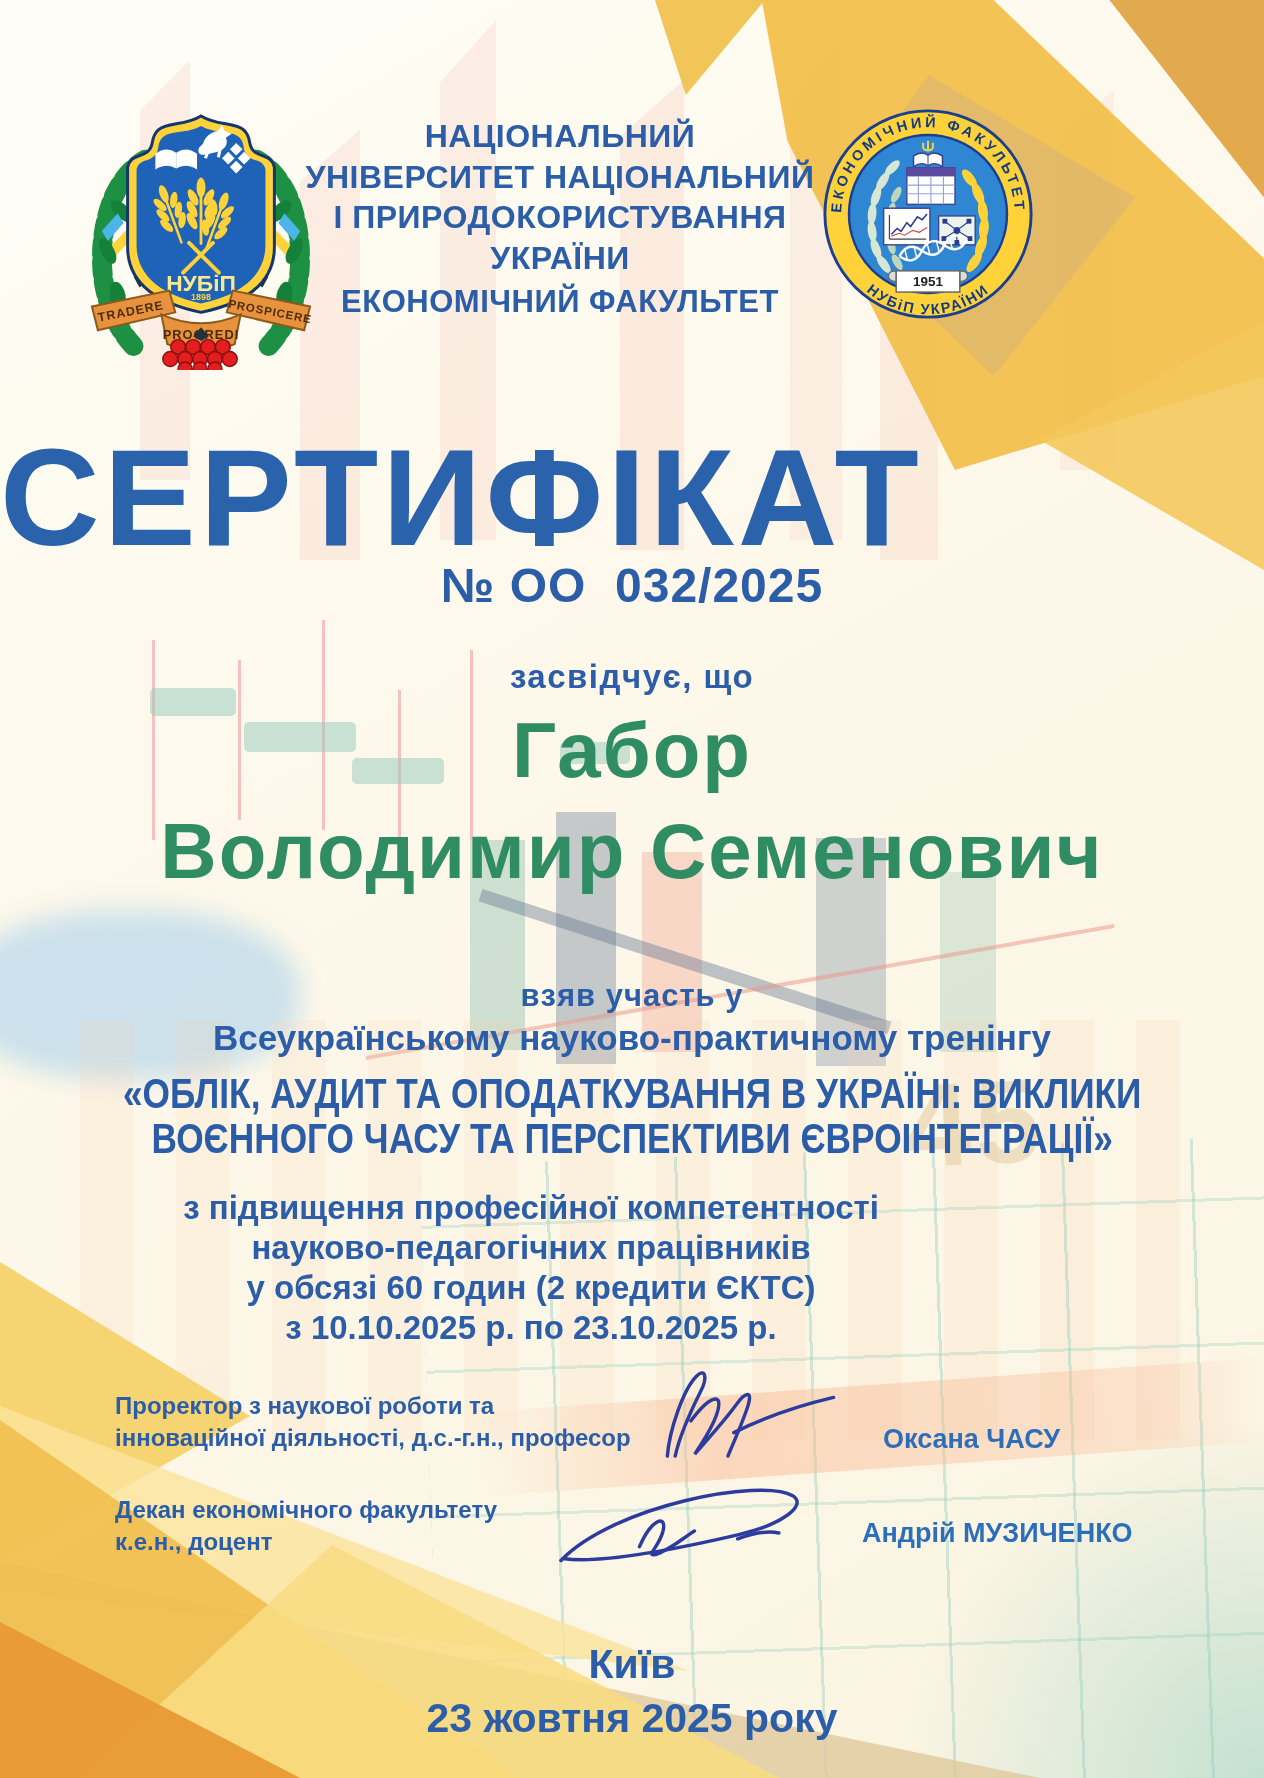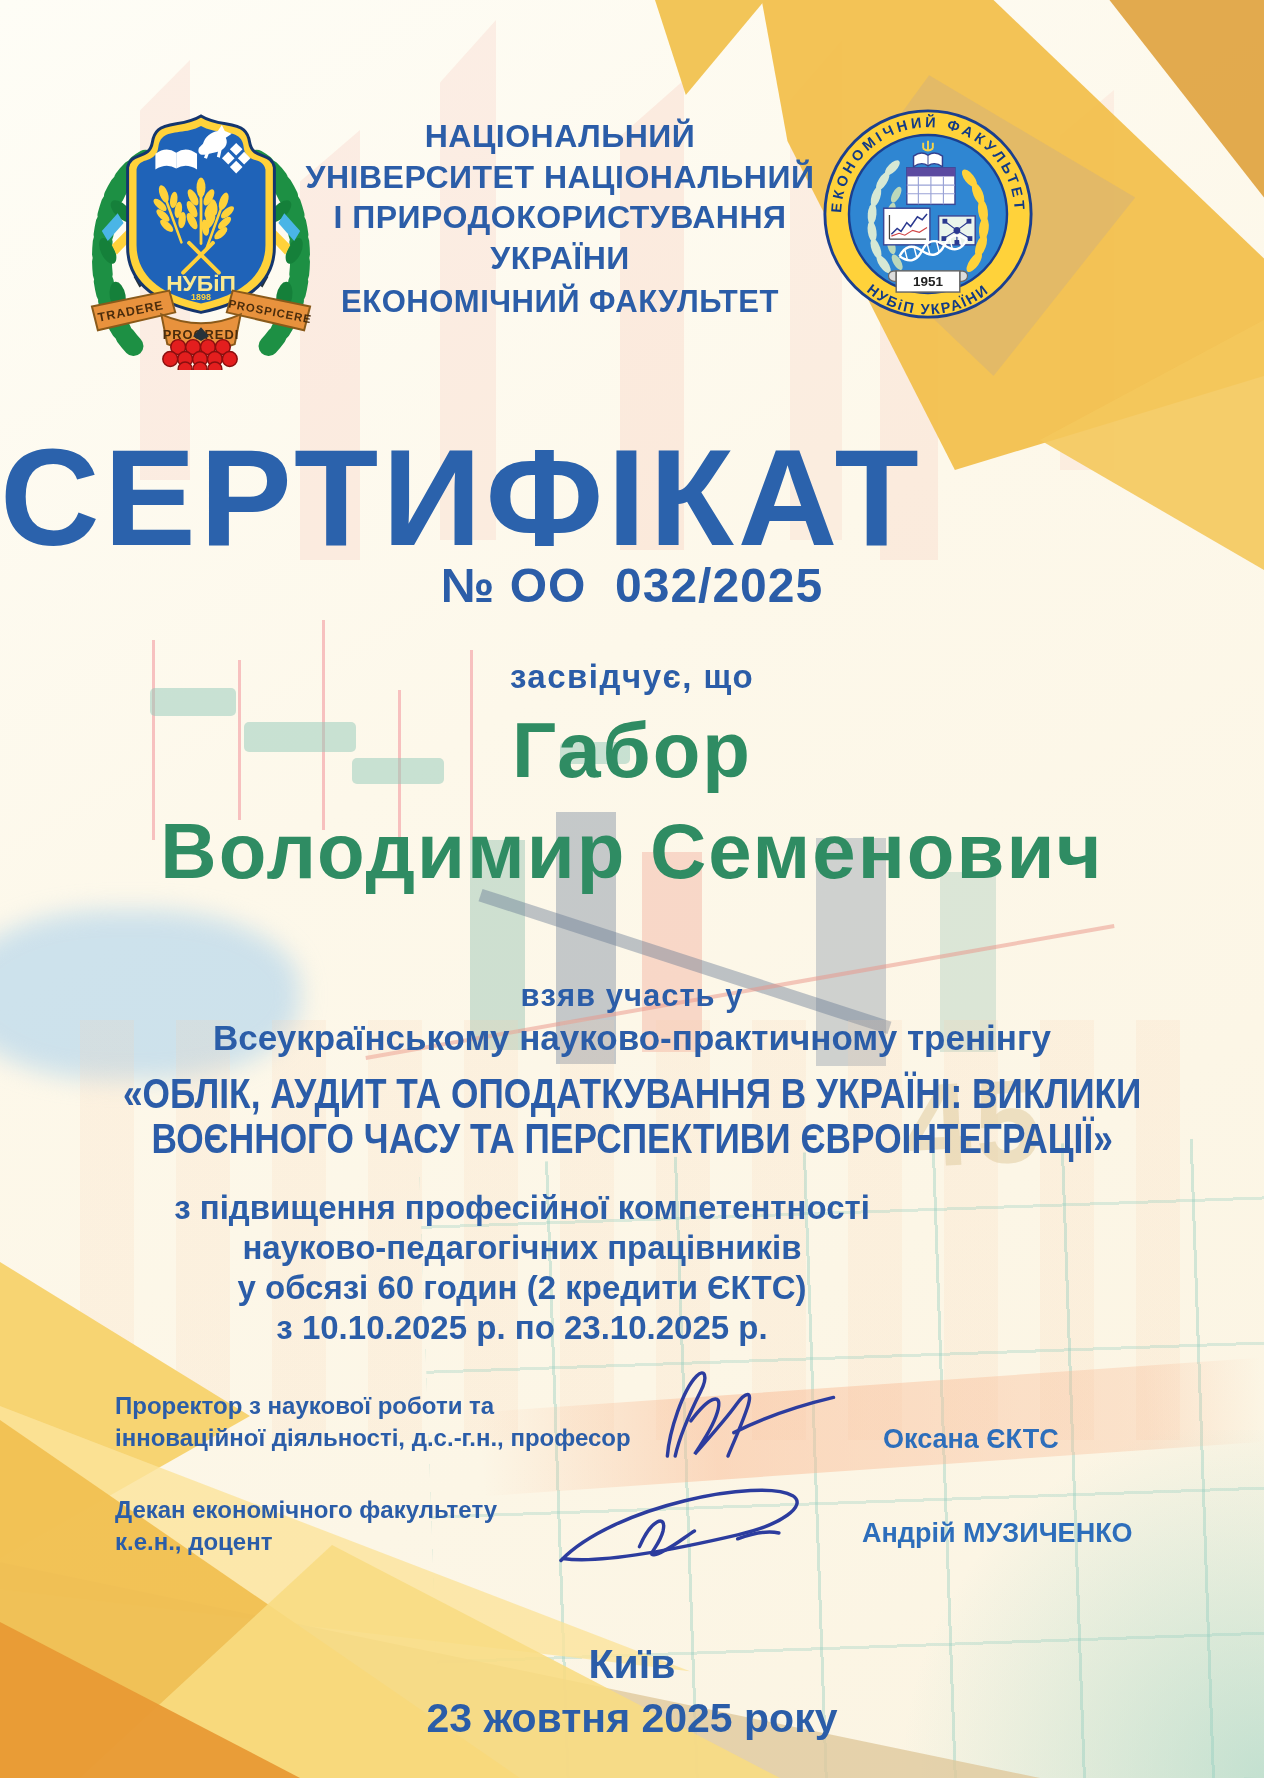--- a/index.html
+++ b/index.html
@@ -75,21 +75,21 @@
     left:0;top:700px;width:1264px;text-align:center;
     color:#2F8C63;font-size:78px;font-weight:bold;line-height:1.3;letter-spacing:2px;
   }
   .participation{left:0;top:978px;width:1264px;text-align:center;font-size:31px;font-weight:bold;letter-spacing:1px;}
   .event-kind{left:0;top:1018px;width:1264px;text-align:center;font-size:35px;font-weight:bold;}
   .event-title{
     left:0;top:1072px;width:1264px;text-align:center;
     font-size:42px;font-weight:bold;line-height:1.06;color:#2B5CA8;
   }
   .event-title .cond{display:inline-block;transform:scaleX(.84);transform-origin:center;white-space:nowrap;}
-  .details{left:0;top:1188px;width:1044px;text-align:center;font-size:33px;font-weight:bold;line-height:1.21;}
+  .details{left:0;top:1188px;width:1044px;text-align:center;font-size:33px;font-weight:bold;line-height:1.21;padding-left:9px;}
   .role{font-size:24px;font-weight:bold;line-height:1.32;}
   .role-1{left:115px;top:1390px;width:560px;}
   .role-2{left:115px;top:1494px;width:560px;}
   .sig-name{font-size:27px;font-weight:bold;color:#2D6EBB;}
   .name-1{left:883px;top:1424px;}
   .name-2{left:862px;top:1518px;}
   .footer{left:0;top:1602px;width:1264px;text-align:center;font-size:41px;font-weight:bold;line-height:1.32;margin-top:35px;}
   .sig-svg{overflow:visible;}
 </style>
 </head>
@@ -366,21 +366,21 @@
     <div>Проректор з наукової роботи та</div>
     <div>інноваційної діяльності, д.с.-г.н., професор</div>
   </div>
   <svg class="abs sig-svg" style="left:640px;top:1362px" width="215" height="108" viewBox="0 0 220 110">
     <g stroke="#2c3c9e" stroke-width="3.5" fill="none" stroke-linecap="round">
       <path d="M28,96 C30,70 44,28 58,14 C66,6 70,14 62,30 C50,54 40,78 36,96"></path>
       <path d="M52,60 C70,36 84,30 80,48 C76,66 62,84 56,94 C70,78 88,58 98,44 C108,30 116,28 110,46 C104,64 94,86 90,96"></path>
       <path d="M96,72 C124,58 156,46 198,36"></path>
     </g>
   </svg>
-  <div class="abs sig-name name-1">Оксана ЄКТС</div>
+  <div class="abs sig-name name-1">Оксана ЧАСУ</div>
 
   <div class="abs role role-2 blue">
     <div>Декан економічного факультету</div>
     <div>к.е.н., доцент</div>
   </div>
   <svg class="abs sig-svg" style="left:545px;top:1476px" width="295" height="108" viewBox="0 0 300 110">
     <g stroke="#2c3c9e" stroke-width="3.5" fill="none" stroke-linecap="round">
       <path d="M16,86 C70,30 220,2 252,20 C268,30 240,50 196,60 C140,73 58,90 18,84"></path>
       <path d="M96,72 C108,44 124,38 120,56 C116,72 102,82 112,80 C126,76 142,62 152,56"></path>
       <path d="M196,64 C212,58 228,56 238,58"></path>

